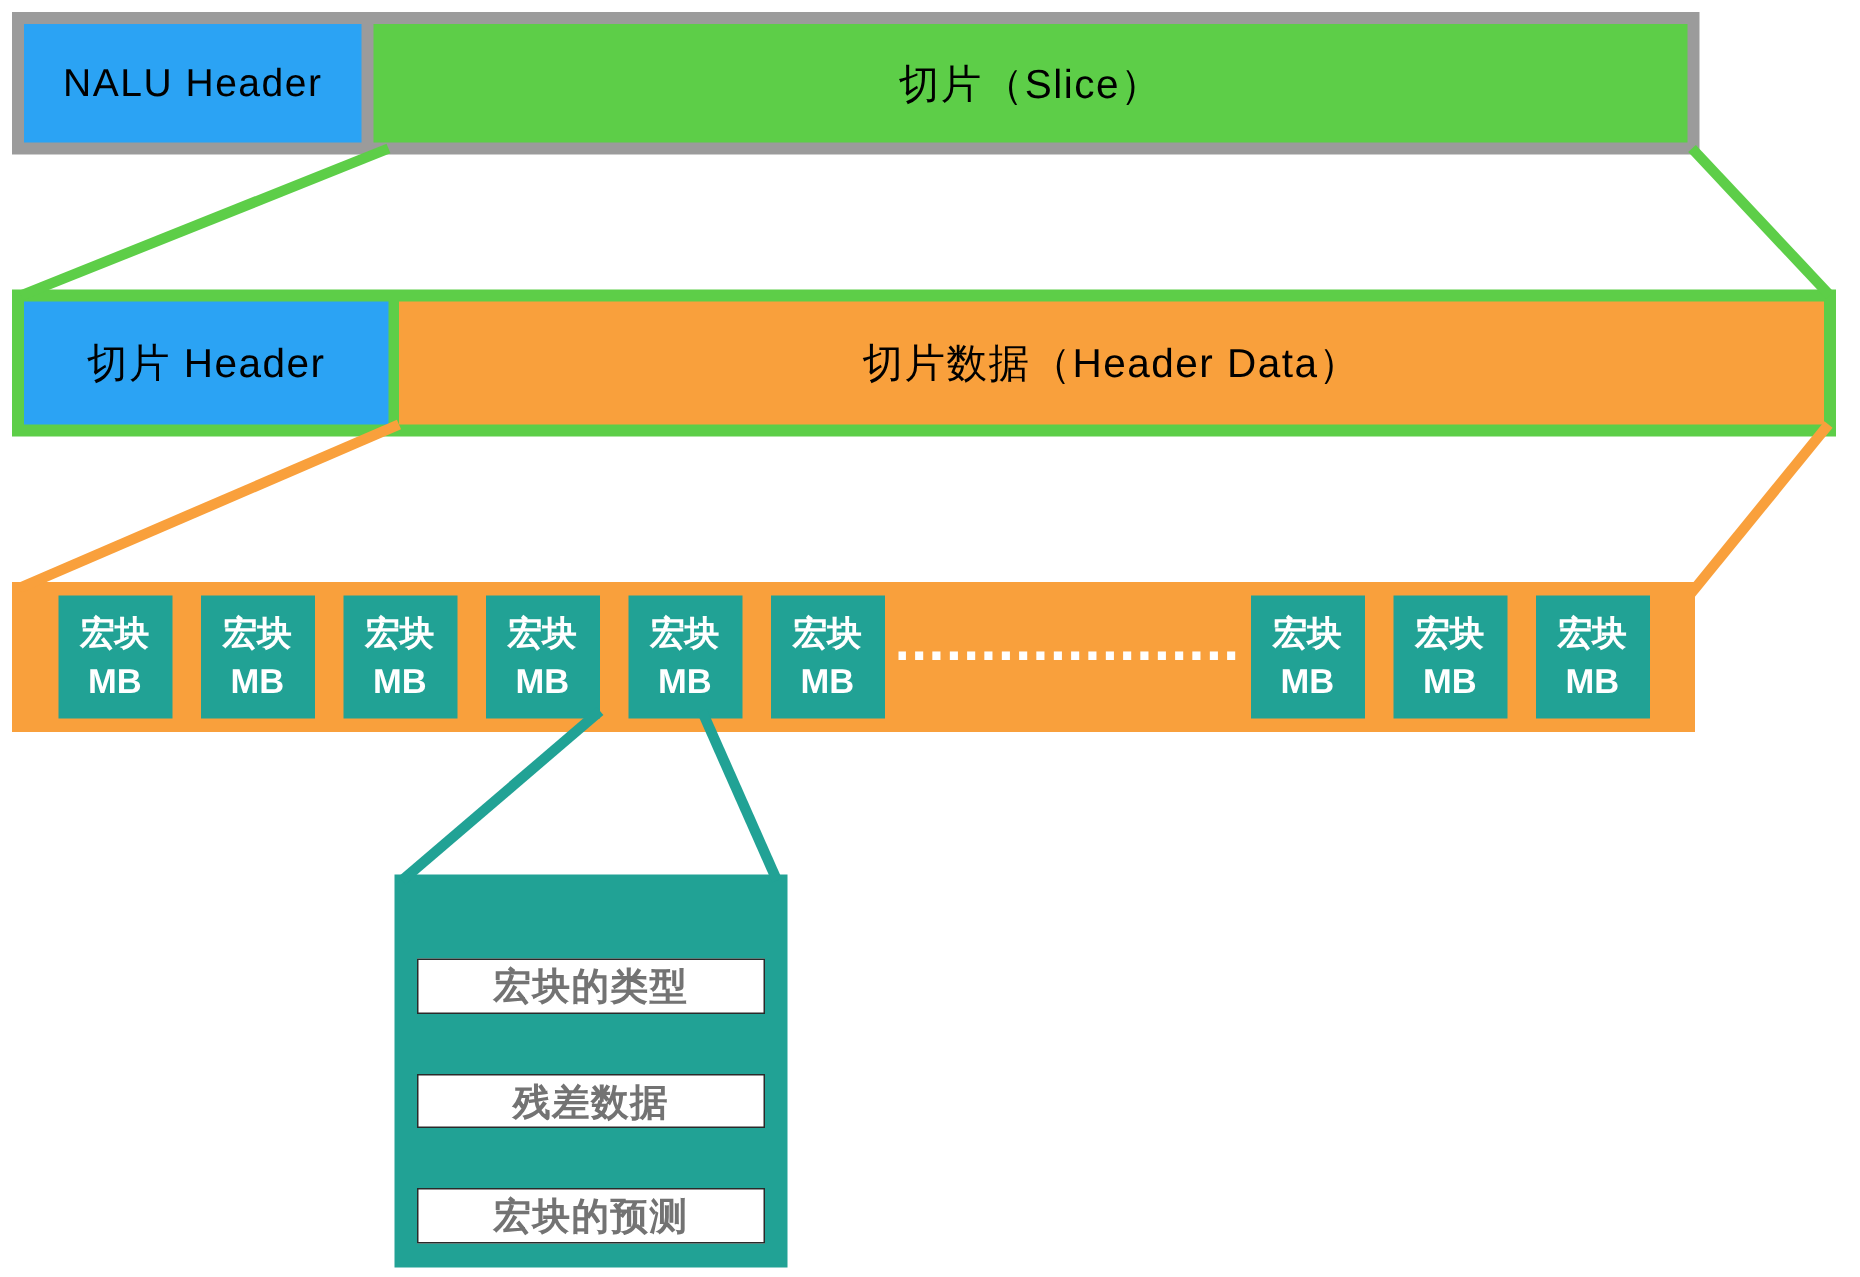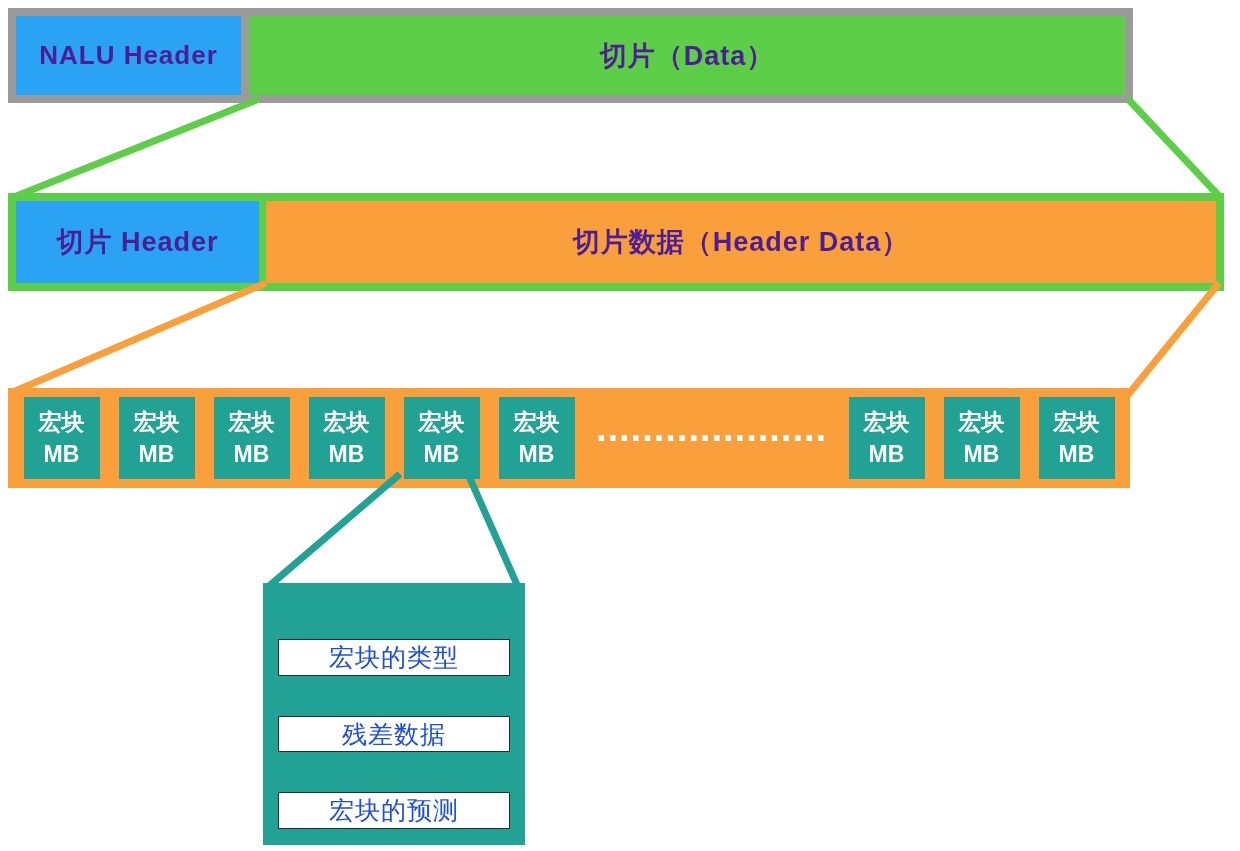--- a/index.html
+++ b/index.html
@@ -13,21 +13,21 @@
     position:absolute;left:0;top:0;width:1240px;height:851px;
     z-index:5;pointer-events:none;
   }
   .line-green{stroke:#5dce48;stroke-width:7;}
   .line-orange{stroke:#f9a03c;stroke-width:7;}
   .line-teal{stroke:#21a295;stroke-width:7;}
 
   .row{position:absolute;box-sizing:border-box;display:flex;z-index:2;}
   .label{
     display:flex;align-items:center;justify-content:center;
-    color:#4c1d95;font-size:27px;font-weight:700;letter-spacing:1px;
+    color:#000000;font-size:27px;font-weight:400;letter-spacing:1px;
     box-sizing:border-box;
   }
 
   
   #row-nalu{
     left:8px;top:8px;width:1125px;height:95px;
     background:#9b9b9b;padding:8px;gap:8px;
   }
   #nalu-header-box{width:225px;background:#2ba3f4;font-size:26px;}
   #nalu-slice-box{flex:1;background:#5dce48;}
@@ -36,21 +36,21 @@
   #row-slice{
     left:8px;top:193px;width:1216px;height:98px;
     background:#5dce48;padding:8px;gap:7px;
   }
   #slice-header-box{width:243px;background:#2ba3f4;}
   #slice-data-box{flex:1;background:#f9a03c;}
 
   
   #row-mb{
     left:8px;top:388px;width:1122px;height:100px;
-    background:#f9a03c;padding:9px 6px;align-items:center;
+    background:#f9a03c;padding:9px 21px;align-items:center;
   }
   .mb-group{display:flex;height:82px;}
   .mb{
     width:76px;height:82px;margin:0 9.5px;background:#21a295;
     display:flex;flex-direction:column;align-items:center;justify-content:center;
     color:#ffffff;font-size:23px;font-weight:600;line-height:1.4;
   }
   #mb-ellipsis{
     flex:1;display:flex;align-items:center;justify-content:center;
     color:#ffffff;font-size:38px;font-weight:900;letter-spacing:1px;
@@ -60,38 +60,38 @@
 
   
   #mb-detail{
     position:absolute;left:263px;top:583px;width:262px;height:262px;
     background:#21a295;box-sizing:border-box;padding:16px 15px;
     display:flex;flex-direction:column;justify-content:space-between;z-index:2;
   }
   .detail-item{
     height:60px;background:#ffffff;border:1px solid #2a2a2a;
     display:flex;align-items:center;justify-content:center;
-    color:#1d4ed8;font-size:25px;font-weight:400;letter-spacing:1px;margin-top:40px;
+    color:#737373;font-size:25px;font-weight:700;letter-spacing:1px;margin-top:40px;
   }
 </style>
 </head>
 <body>
 
 <svg id="connector-overlay" viewBox="0 0 1240 851">
   <line class="line-green" x1="259" y1="99" x2="14" y2="197"></line>
   <line class="line-green" x1="1128" y1="99" x2="1220" y2="197"></line>
   <line class="line-orange" x1="266" y1="283" x2="13" y2="392"></line>
   <line class="line-orange" x1="1219" y1="283" x2="1127" y2="396"></line>
   <line class="line-teal" x1="400" y1="474" x2="268" y2="587"></line>
   <line class="line-teal" x1="468" y1="474" x2="518" y2="587"></line>
 </svg>
 
 <div class="row" id="row-nalu">
   <div class="label" id="nalu-header-box">NALU Header</div>
-  <div class="label" id="nalu-slice-box">切片（Data）</div>
+  <div class="label" id="nalu-slice-box">切片（Slice）</div>
 </div>
 
 <div class="row" id="row-slice">
   <div class="label" id="slice-header-box">切片 Header</div>
   <div class="label" id="slice-data-box">切片数据（Header Data）</div>
 </div>
 
 <div class="row" id="row-mb">
   <div class="mb-group" id="mb-group-left">
       <div class="mb">

